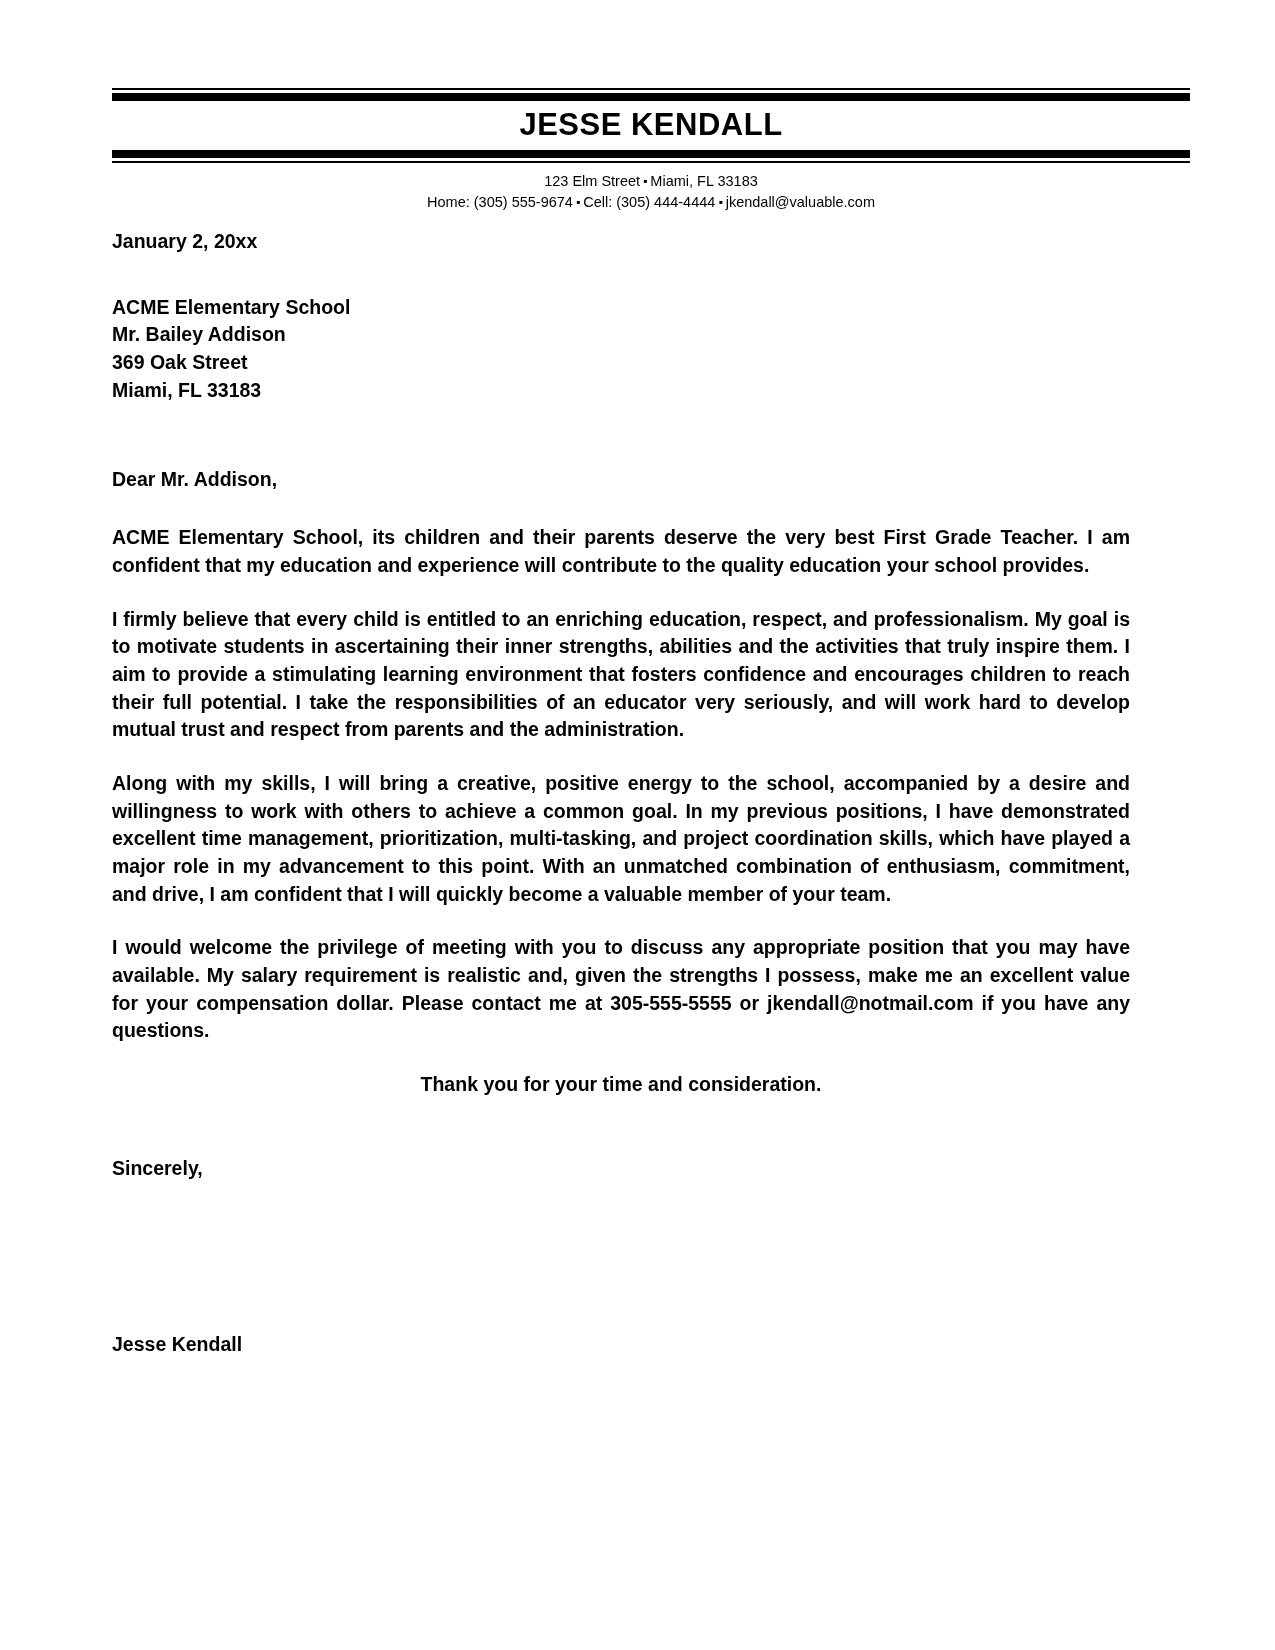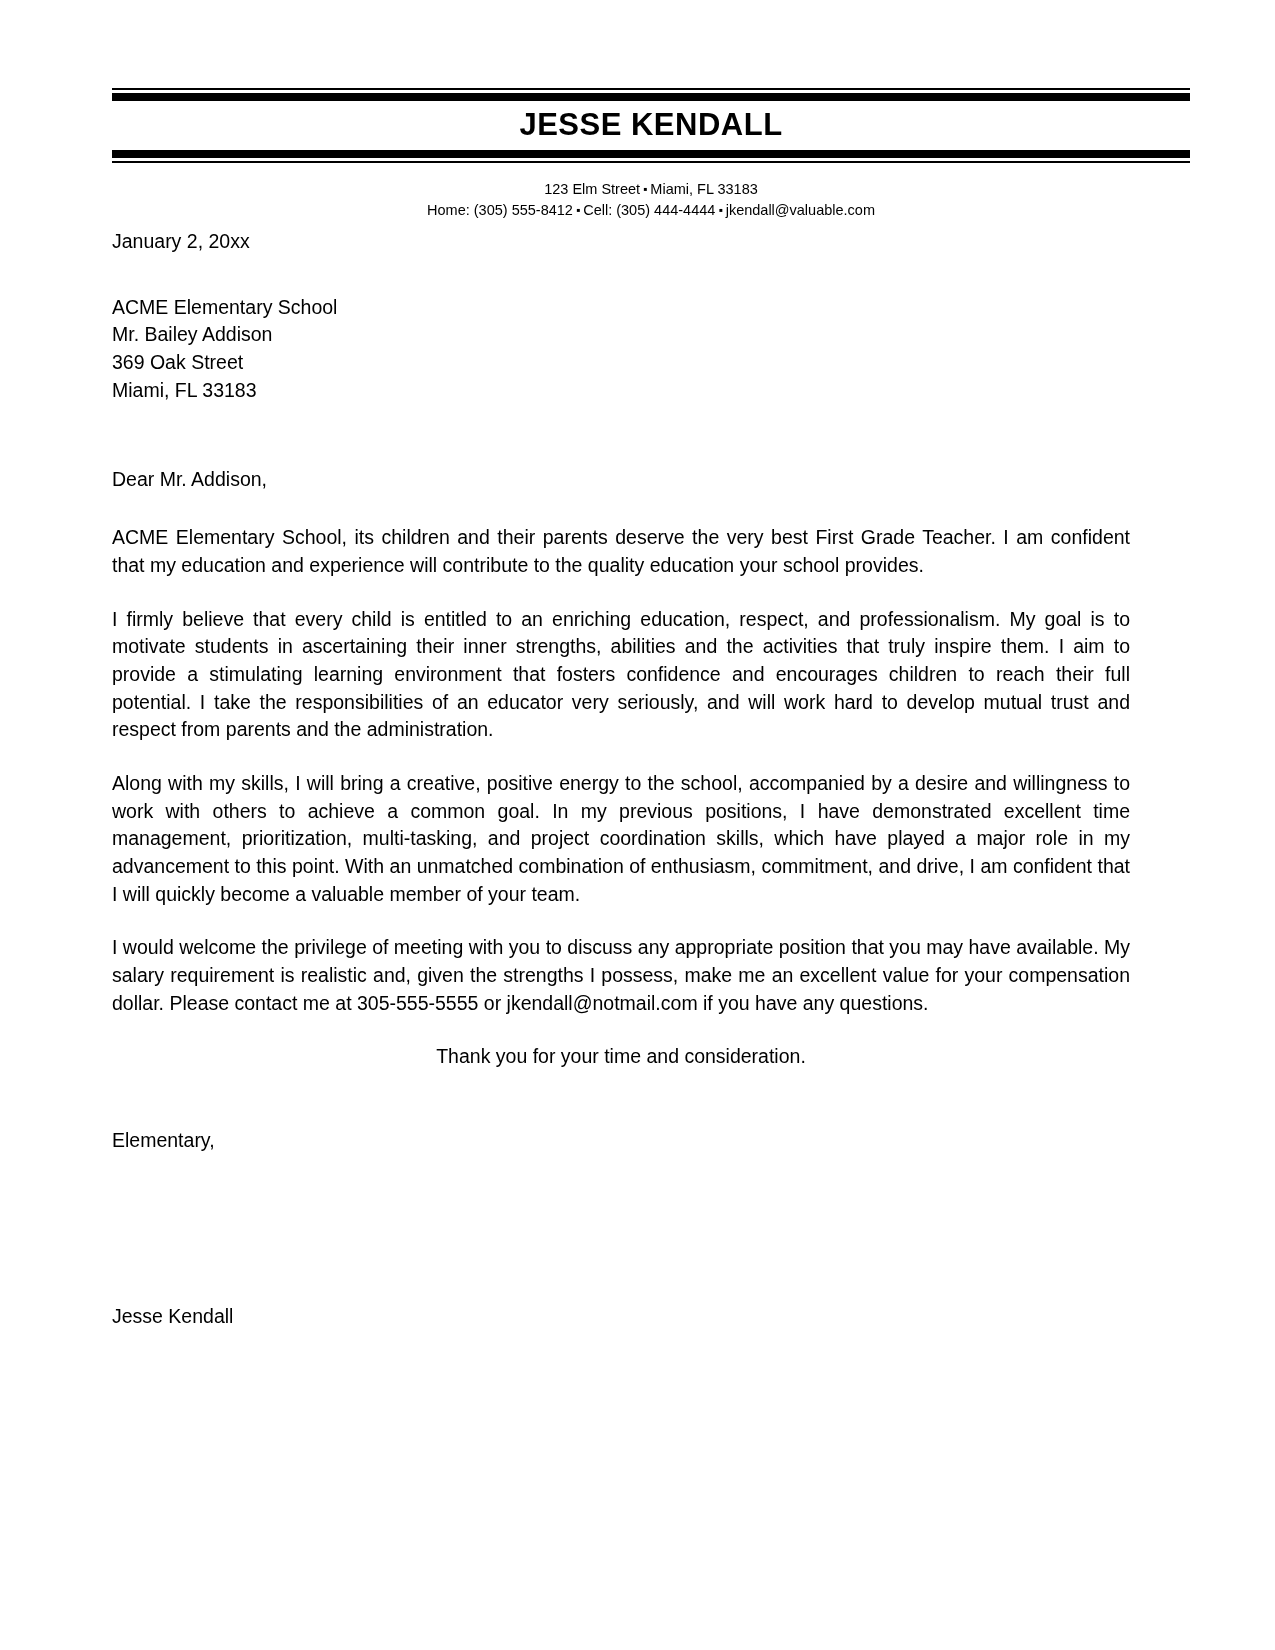--- a/index.html
+++ b/index.html
@@ -74,41 +74,42 @@
     line-height: 1.0;
     padding: 8px 0 10px 0;
     margin: 0;
     font-family: "Liberation Sans", sans-serif;
   }
 
   .contact-block {
     text-align: center;
     font-size: 14.5px;
     line-height: 1.45;
-    padding-top: 16px;
+    padding-top: 8px;
   }
   .contact-line {
     display: block;
     white-space: nowrap;
   }
   .sep {
     display: inline-block;
     padding: 0 3px;
     font-size: 12px;
     vertical-align: 1px;
   }
 
   
   .letter {
     position: absolute;
     left: 97px;
     top: 228px;
     width: 1018px;
     font-size: 19.5px;
     line-height: 1.42;
+    font-weight: bold;
   }
   .date-line {
     margin: 0 0 38px 0;
   }
   .recipient-block {
     margin: 0 0 62px 0;
     line-height: 1.42;
   }
   .recipient-block .addr-line {
     display: block;
@@ -156,21 +157,21 @@
       <div class="rule-thick"></div>
       <div class="rule-gap"></div>
       <div class="rule-thin"></div>
     </div>
 
     <div class="contact-block">
       <span class="contact-line">
         <span>123 Elm Street</span><span class="sep">▪</span><span>Miami, FL 33183</span>
       </span>
       <span class="contact-line">
-        <span>Home: (305) 555-8412</span><span class="sep">▪</span><span>Cell: (305) 444-4444</span><span class="sep">▪</span><span>jkendall@valuable.com</span>
+        <span>Home: (305) 555-9674</span><span class="sep">▪</span><span>Cell: (305) 444-4444</span><span class="sep">▪</span><span>jkendall@valuable.com</span>
       </span>
     </div>
 
   </div>
 
   <div class="letter">
 
     <p class="date-line">January 2, 20xx</p>
 
     <div class="recipient-block">
@@ -182,21 +183,21 @@
 
     <p class="salutation">Dear Mr. Addison,</p>
 
     <p class="para">ACME Elementary School, its children and their parents deserve the very best First Grade Teacher. I am confident that my education and experience will contribute to the quality education your school provides.</p>
     <p class="para">I firmly believe that every child is entitled to an enriching education, respect, and professionalism. My goal is to motivate students in ascertaining their inner strengths, abilities and the activities that truly inspire them. I aim to provide a stimulating learning environment that fosters confidence and encourages children to reach their full potential. I take the responsibilities of an educator very seriously, and will work hard to develop mutual trust and respect from parents and the administration.</p>
     <p class="para">Along with my skills, I will bring a creative, positive energy to the school, accompanied by a desire and willingness to work with others to achieve a common goal. In my previous positions, I have demonstrated excellent time management, prioritization, multi-tasking, and project coordination skills, which have played a major role in my advancement to this point. With an unmatched combination of enthusiasm, commitment, and drive, I am confident that I will quickly become a valuable member of your team.</p>
     <p class="para">I would welcome the privilege of meeting with you to discuss any appropriate position that you may have available. My salary requirement is realistic and, given the strengths I possess, make me an excellent value for your compensation dollar. Please contact me at 305-555-5555 or jkendall@notmail.com if you have any questions.</p>
 
     <p class="thanks-line">Thank you for your time and consideration.</p>
 
-    <p class="closing-line">Elementary,</p>
+    <p class="closing-line">Sincerely,</p>
 
     <div class="signature-space"></div>
 
     <p class="signature-name">Jesse Kendall</p>
 
   </div>
 
 </div>
 
 </body></html>

